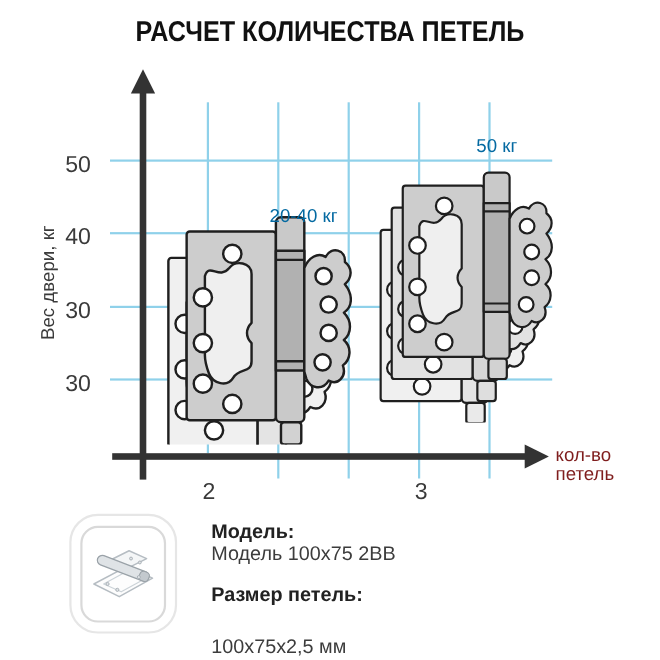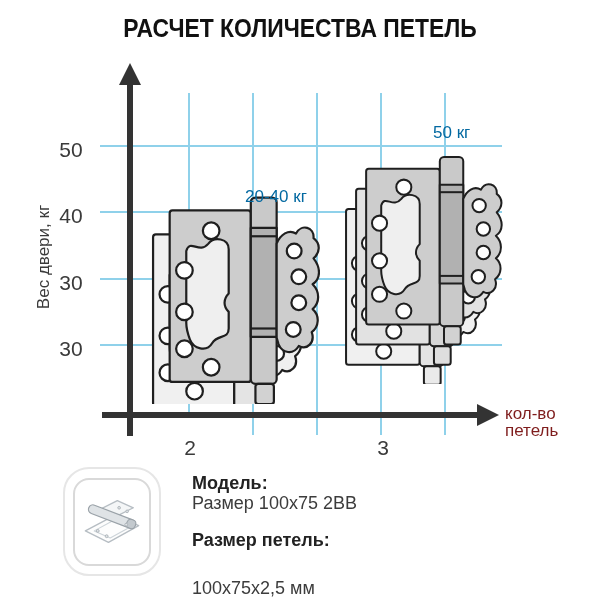--- a/index.html
+++ b/index.html
@@ -145,15 +145,15 @@
       <circle cx="20" cy="40" r="1.6" fill="#dfe3e6" stroke="#a9b0b6"></circle>
       <circle cx="30" cy="46" r="1.6" fill="#dfe3e6" stroke="#a9b0b6"></circle>
       <circle cx="52" cy="33" r="1.6" fill="#dfe3e6" stroke="#a9b0b6"></circle>
       <circle cx="44" cy="14" r="1.5" fill="#dfe3e6" stroke="#a9b0b6"></circle>
       <circle cx="53" cy="18" r="1.5" fill="#dfe3e6" stroke="#a9b0b6"></circle>
     </svg>
   </div>
 </div>
 
 <div class="info-line info-bold il1">Модель:</div>
-<div class="info-line il2">Размер 100х75 2ВВ</div>
+<div class="info-line il2">Модель 100х75 2ВВ</div>
 <div class="info-line info-bold il3">Размер петель:</div>
 <div class="info-line il4">100х75х2,5 мм</div>
 
 </body></html>

